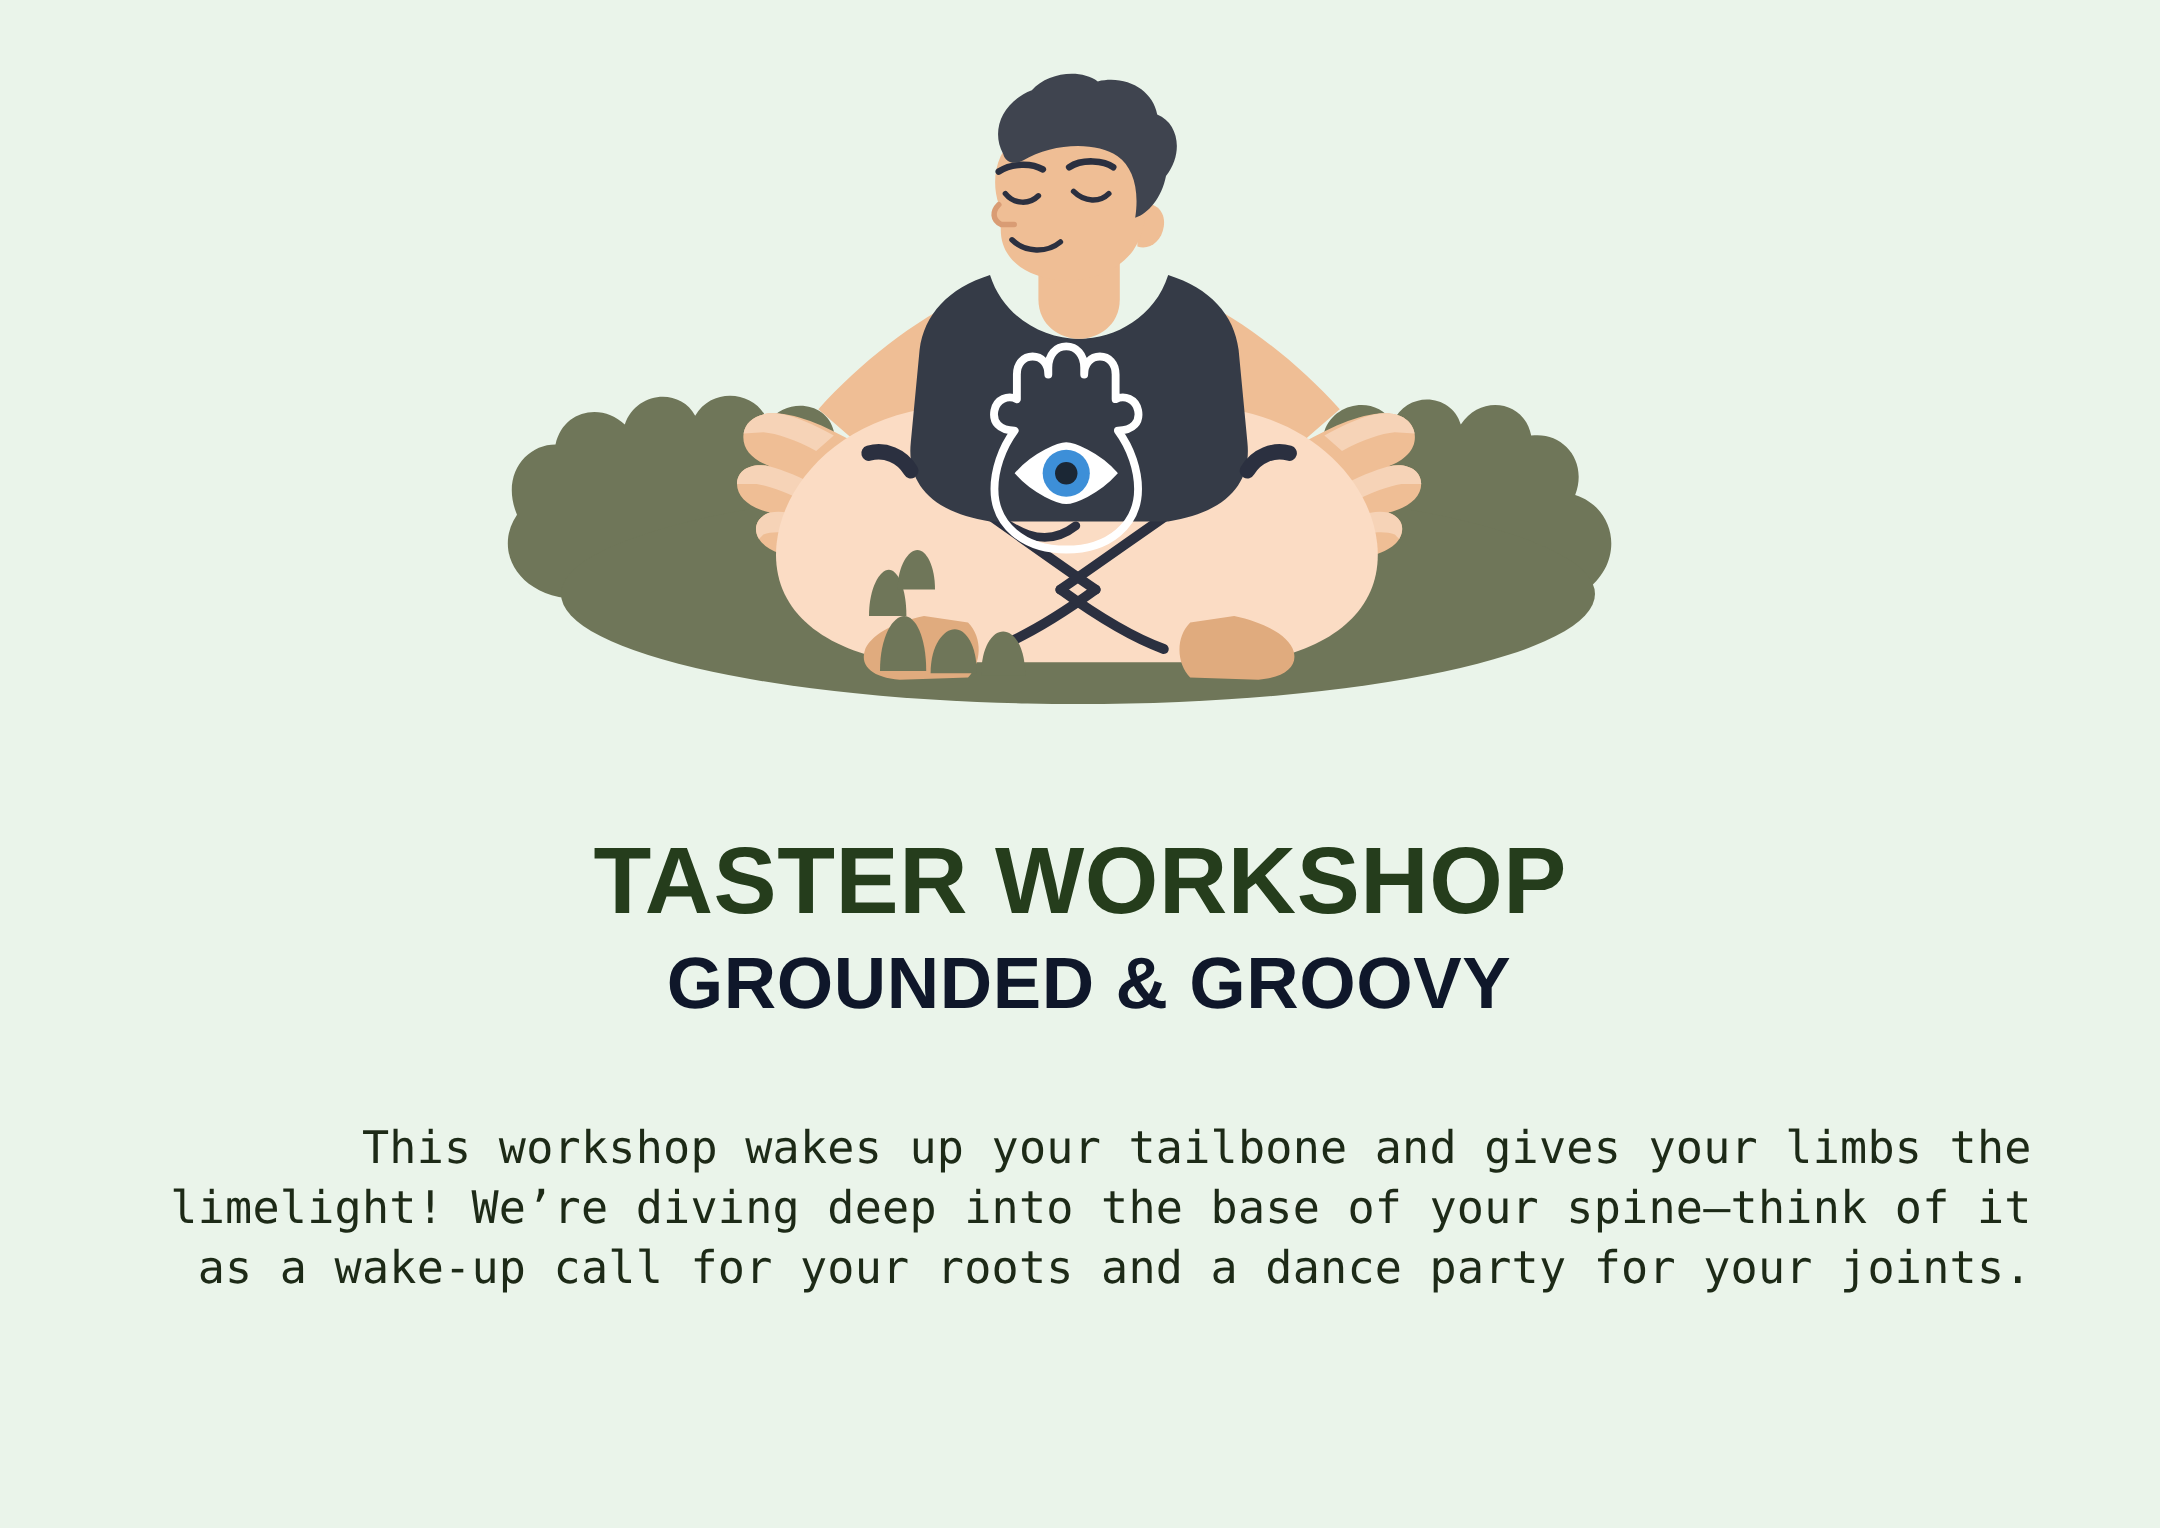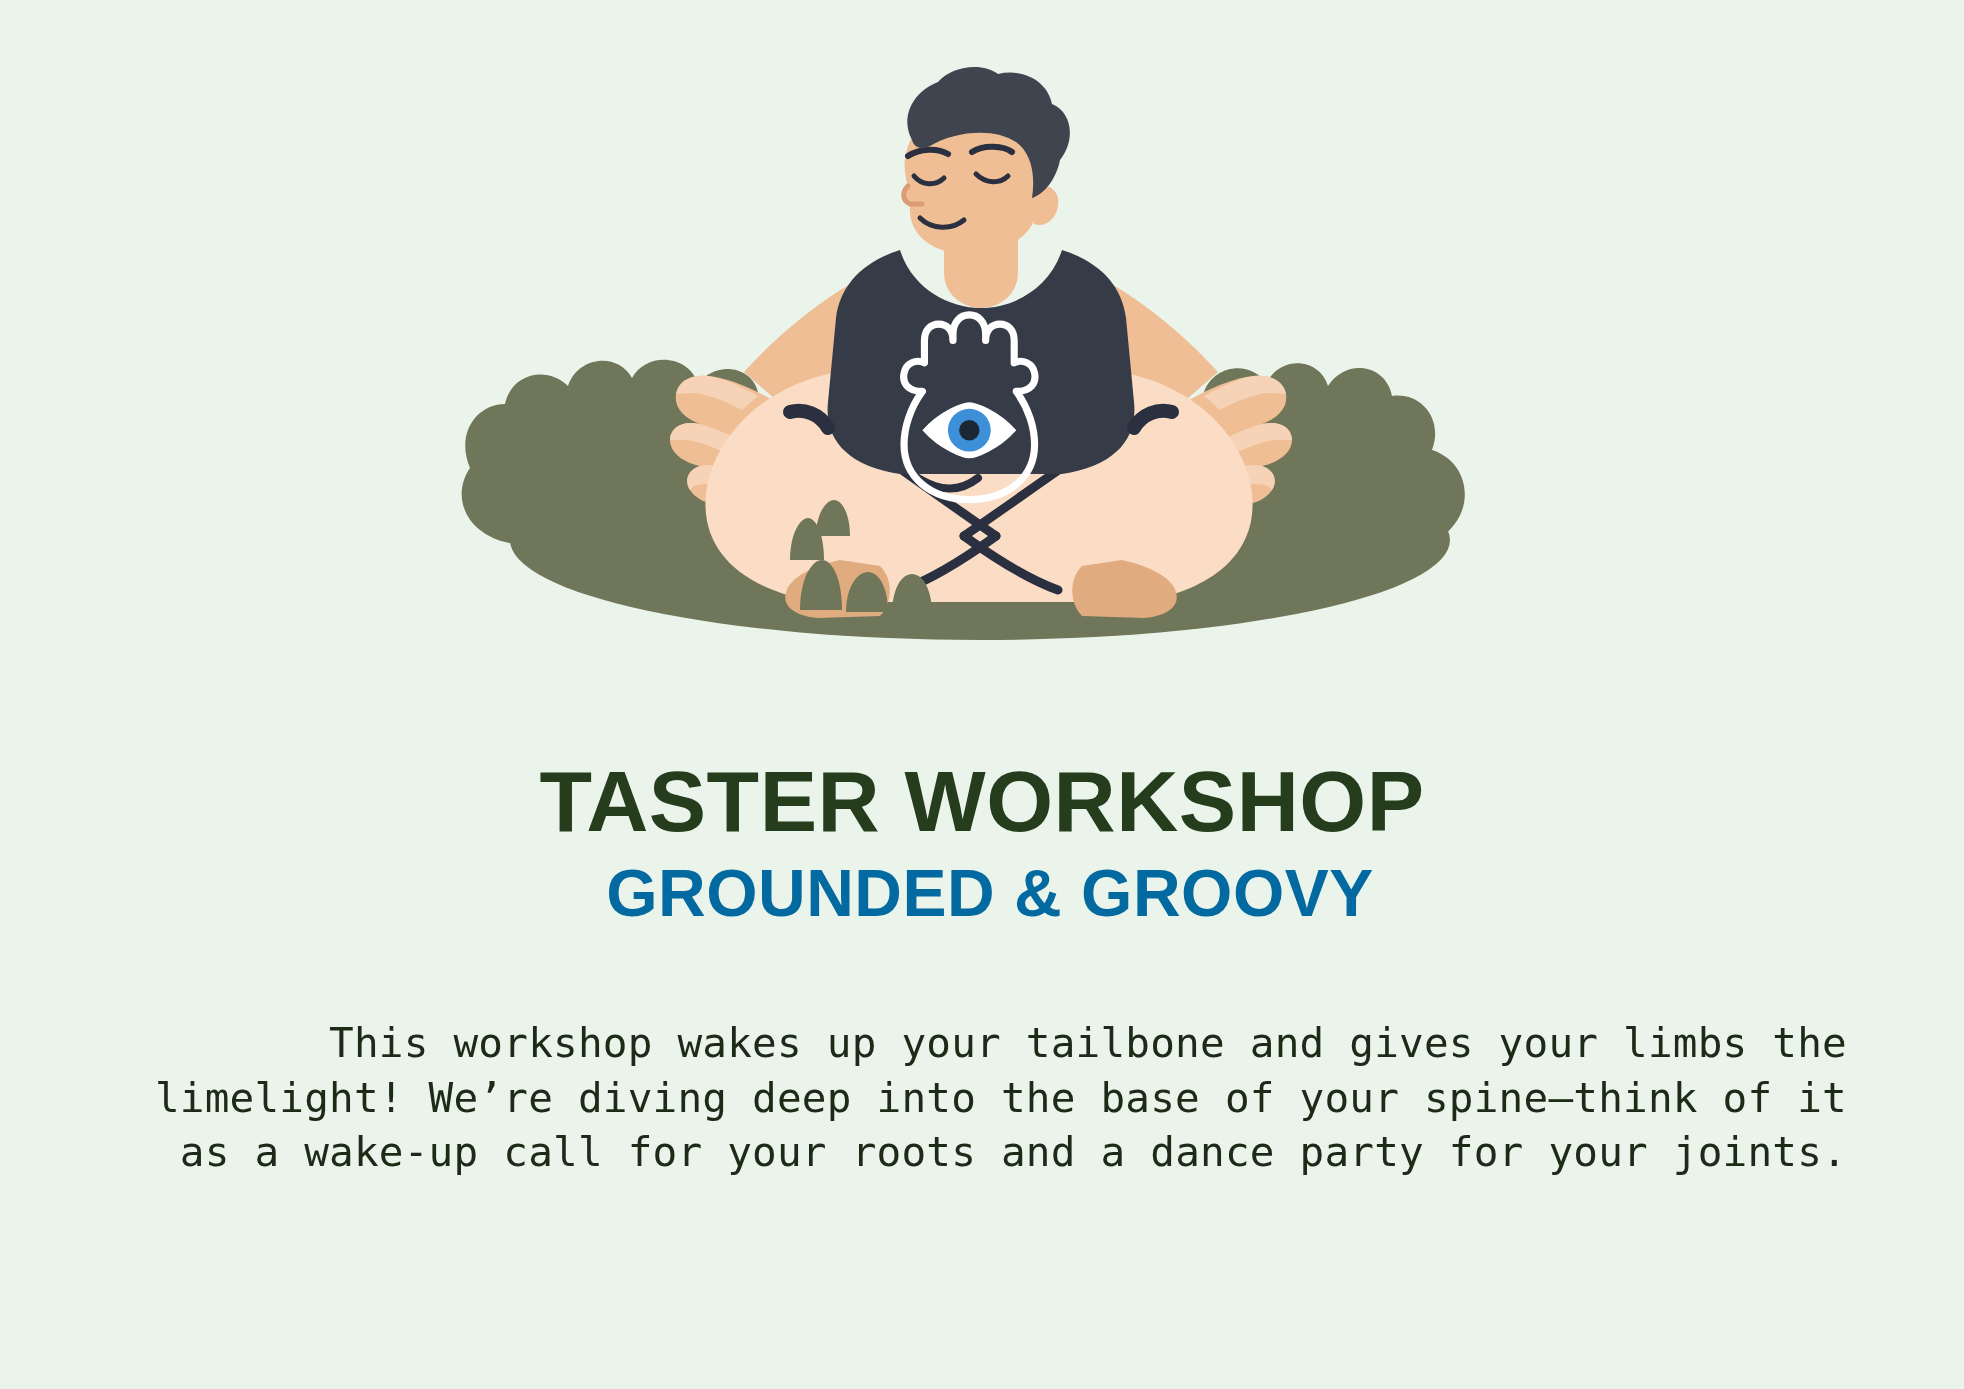--- a/index.html
+++ b/index.html
@@ -51,21 +51,21 @@
     color: #253d1c;
     margin: 0;
     text-transform: uppercase;
   }
   .subtitle {
     font-family: "Liberation Sans", sans-serif;
     font-weight: 700;
     font-size: 66px;
     line-height: 1.0;
     letter-spacing: 0.5px;
-    color: #0369a1;
+    color: #0f172a;
     margin: 16px 0 0 16px;
     text-transform: uppercase;
     text-align: center;
   }
 
   
   .body-copy {
     margin-top: 90px;
     width: 1730px;
     text-align: right;

